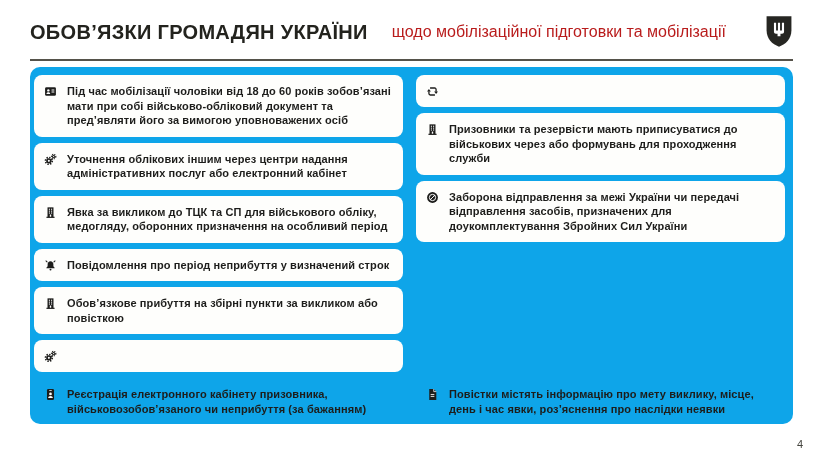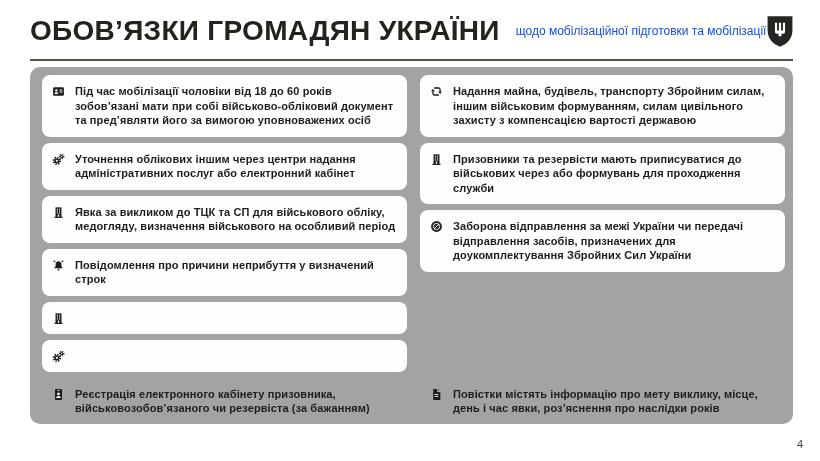--- a/index.html
+++ b/index.html
@@ -8,39 +8,39 @@
     background:#ffffff;
     font-family:"Liberation Sans","DejaVu Sans",sans-serif;
     color:#1d1d1b;
   }
   
   .header{
     display:flex;align-items:center;
     padding:15px 27px 0 30px;
   }
   .title{
-    font-size:28px;font-weight:800;letter-spacing:.3px;
+    font-size:20px;font-weight:800;letter-spacing:.3px;
     color:#23231e;white-space:nowrap;line-height:1.1;
   }
   .subtitle{
-    font-size:12px;font-weight:500;color:#1d4ed8;
-    margin-left:16px;white-space:nowrap;line-height:1.1;
+    font-size:16px;font-weight:500;color:#b91c1c;
+    margin-left:24px;white-space:nowrap;line-height:1.1;
     flex:1 1 auto;
   }
   .logo{margin-left:auto;width:28px;height:33px;flex:0 0 auto;}
   .divider{
     height:2px;background:#55524a;
     margin:11px 27px 0 30px;
   }
   
   .panel{
     position:absolute;left:30px;top:67px;width:763px;height:357px;
-    background:#a3a3a3;border-radius:10px;
+    background:#0ea5e9;border-radius:10px;
     box-sizing:border-box;
-    padding:8px 8px 14px 12px;
+    padding:8px 8px 14px 4px;
     display:grid;grid-template-columns:1fr 1fr;column-gap:13px;
   }
   .col{display:flex;flex-direction:column;gap:6px;min-width:0;}
   .row{
     display:flex;align-items:flex-start;gap:9px;
     padding:9px 10px;box-sizing:border-box;
     border-radius:8px;
   }
   .row.card{background:#fefefc;}
   .row.bare{background:transparent;margin-top:auto;}
@@ -149,61 +149,61 @@
           </svg>
         </span>
         <span class="txt">Уточнення облікових іншим через центри надання адміністративних послуг або електронний кабінет</span>
       </div>
       <div class="row card">
         <span class="icon">
           <svg viewBox="0 0 24 24">
             <use href="#icon-building"></use>
           </svg>
         </span>
-        <span class="txt">Явка за викликом до ТЦК та СП для військового обліку, медогляду, визначення військового на особливий період</span>
+        <span class="txt">Явка за викликом до ТЦК та СП для військового обліку, медогляду, оборонних призначення на особливий період</span>
       </div>
       <div class="row card">
         <span class="icon">
           <svg viewBox="0 0 24 24">
             <use href="#icon-bell"></use>
           </svg>
         </span>
-        <span class="txt">Повідомлення про причини неприбуття у визначений строк</span>
+        <span class="txt">Повідомлення про період неприбуття у визначений строк</span>
       </div>
       <div class="row card">
         <span class="icon">
           <svg viewBox="0 0 24 24">
             <use href="#icon-building"></use>
           </svg>
         </span>
+        <span class="txt">Обов’язкове прибуття на збірні пункти за викликом або повісткою</span>
       </div>
       <div class="row card">
         <span class="icon">
           <svg viewBox="0 0 24 24">
             <use href="#icon-gears"></use>
           </svg>
         </span>
       </div>
       <div class="row bare">
         <span class="icon">
           <svg viewBox="0 0 24 24">
             <use href="#icon-phone-user"></use>
           </svg>
         </span>
-        <span class="txt">Реєстрація електронного кабінету призовника, військовозобов’язаного чи резервіста (за бажанням)</span>
+        <span class="txt">Реєстрація електронного кабінету призовника, військовозобов’язаного чи неприбуття (за бажанням)</span>
       </div>
     </div>
   <div class="col">
       <div class="row card">
         <span class="icon">
           <svg viewBox="0 0 24 24">
             <use href="#icon-swap"></use>
           </svg>
         </span>
-        <span class="txt">Надання майна, будівель, транспорту Збройним силам, іншим військовим формуванням, силам цивільного захисту з компенсацією вартості державою</span>
       </div>
       <div class="row card">
         <span class="icon">
           <svg viewBox="0 0 24 24">
             <use href="#icon-building"></use>
           </svg>
         </span>
         <span class="txt">Призовники та резервісти мають приписуватися до військових через або формувань для проходження служби</span>
       </div>
       <div class="row card">
@@ -213,18 +213,18 @@
           </svg>
         </span>
         <span class="txt">Заборона відправлення за межі України чи передачі відправлення засобів, призначених для доукомплектування Збройних Сил України</span>
       </div>
       <div class="row bare">
         <span class="icon">
           <svg viewBox="0 0 24 24">
             <use href="#icon-document"></use>
           </svg>
         </span>
-        <span class="txt">Повістки містять інформацію про мету виклику, місце, день і час явки, роз’яснення про наслідки років</span>
+        <span class="txt">Повістки містять інформацію про мету виклику, місце, день і час явки, роз’яснення про наслідки неявки</span>
       </div>
     </div>
 </div>
 
 <div class="page-num">4</div>
 
 </body></html>

